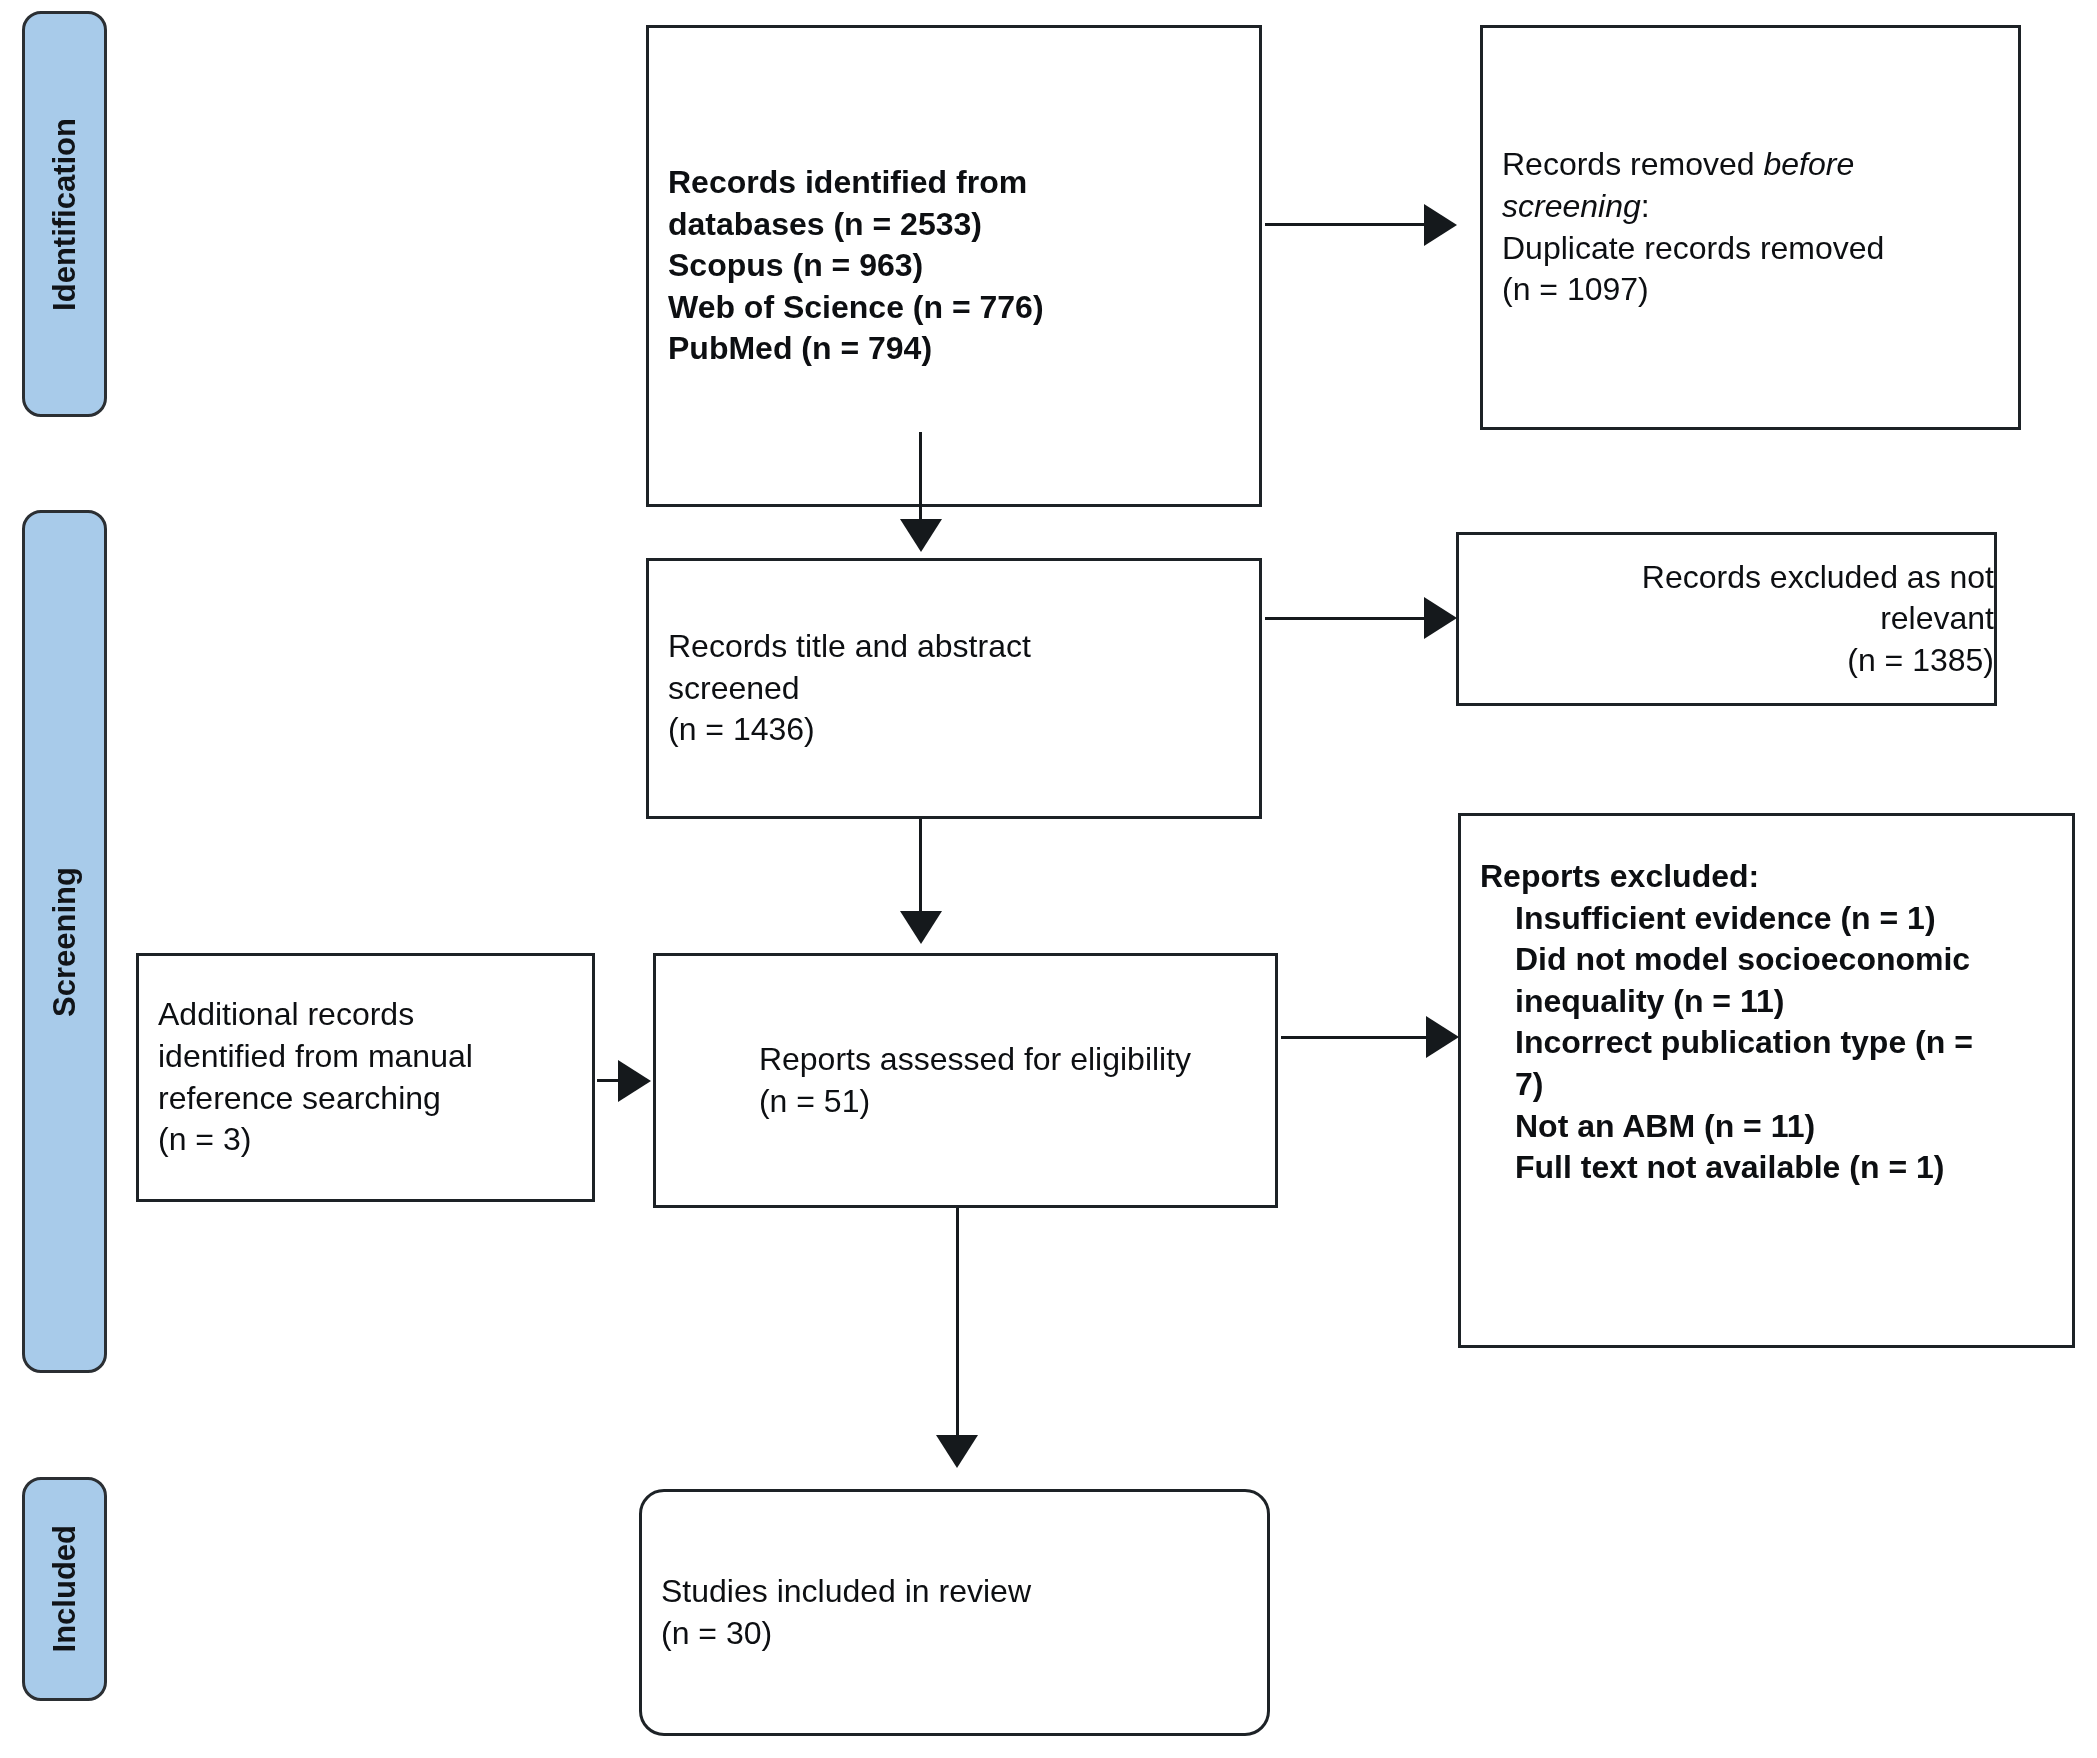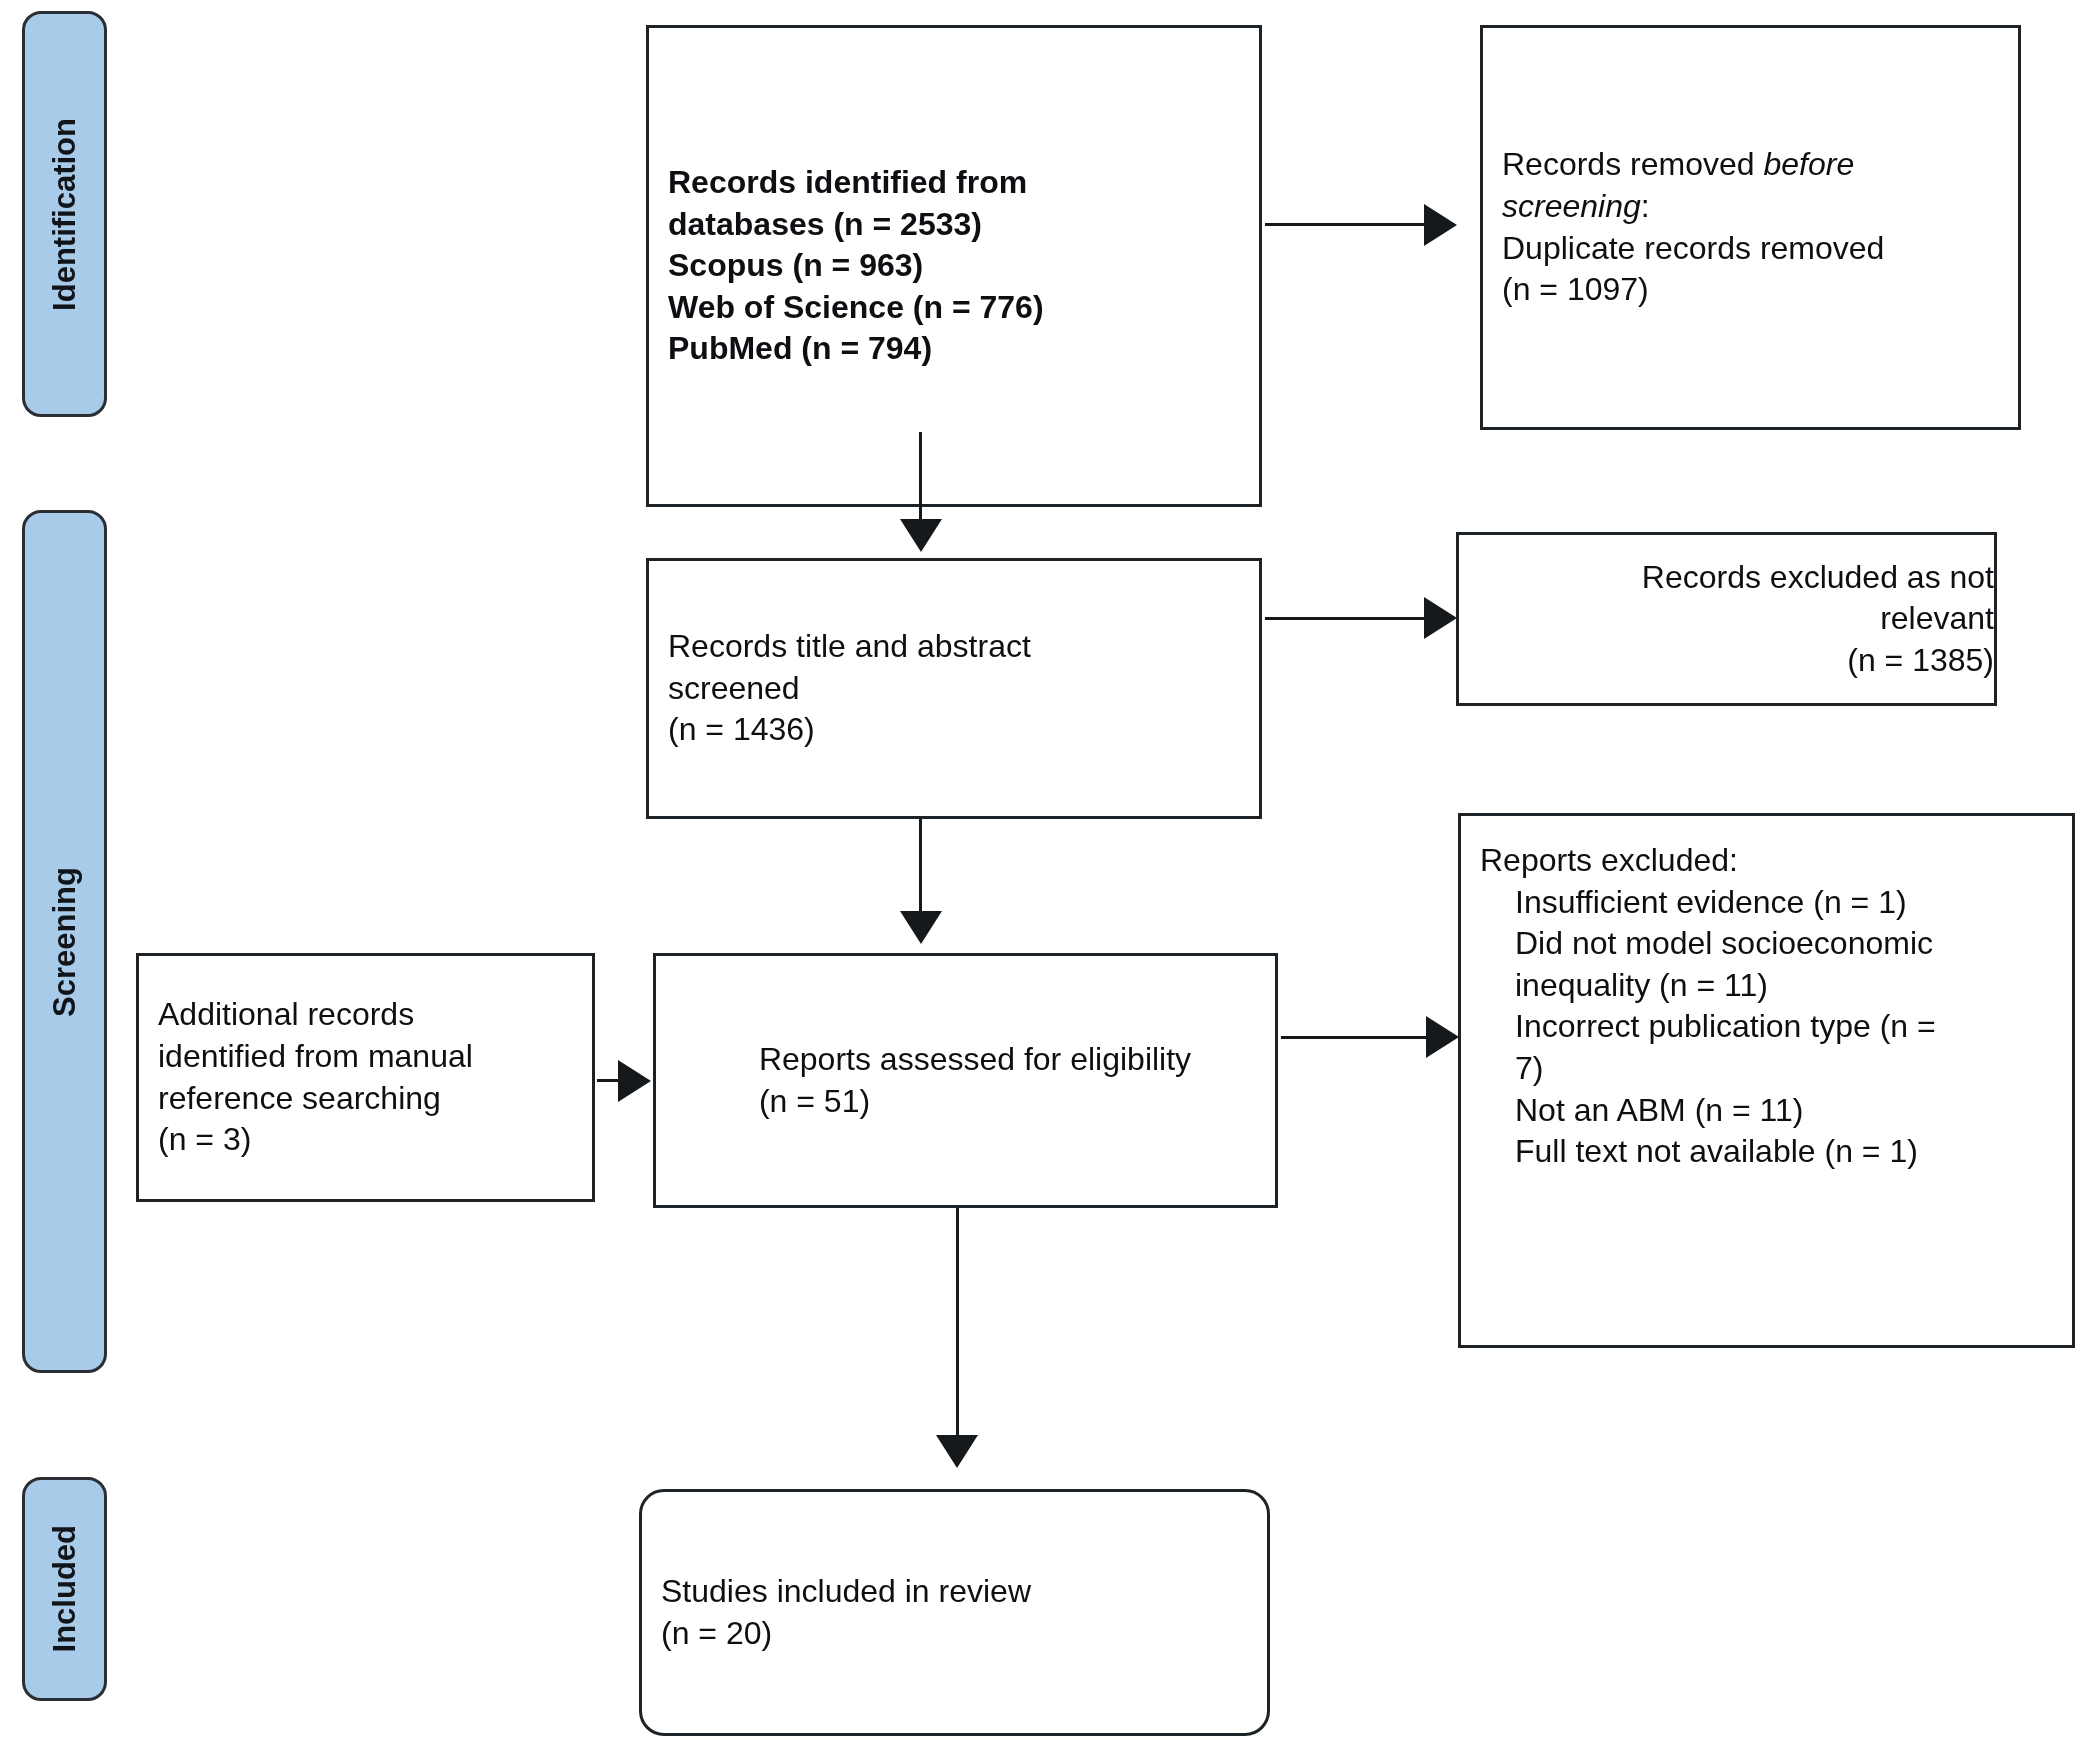--- a/index.html
+++ b/index.html
@@ -52,21 +52,22 @@
     line-height: 1.30;
     color: #0d0f12;
     padding: 0 0 0 19px;
     white-space: pre-wrap;
   }
   .flow-box .box-text.top-aligned {
     padding-top: 0;
   }
   .flow-box.align-top {
     justify-content: flex-start;
-    padding-top: 24px;
+    padding-top: 40px;
+    font-weight: bold;
   }
   .ital { font-style: italic; }
   .indent { display: block; padding-left: 35px; }
 
   
   .v-line {
     position: absolute;
     width: 3.4px;
     background: #15191c;
   }
@@ -152,17 +153,17 @@
   <div class="h-line" style="left:597px; top:1079px; width:25px;"></div>
   <div class="arrow-right" style="left:618px; top:1060px;"></div>
 
   <div class="h-line" style="left:1281px; top:1036px; width:149px;"></div>
   <div class="arrow-right" style="left:1426px; top:1016px;"></div>
 
   <div class="v-line" style="left:956px; top:1208px; height:233px;"></div>
   <div class="arrow-down" style="left:936px; top:1435px;"></div>
 
   <div class="flow-box" style="left:639px; top:1489px; width:631px; height:247px;border-radius:25px;">
-    <div class="box-text"><span>Studies included in review</span><br><span>(n = 20)</span></div>
+    <div class="box-text"><span>Studies included in review</span><br><span>(n = 30)</span></div>
   </div>
 
 </div>
 
 
 </body></html>

